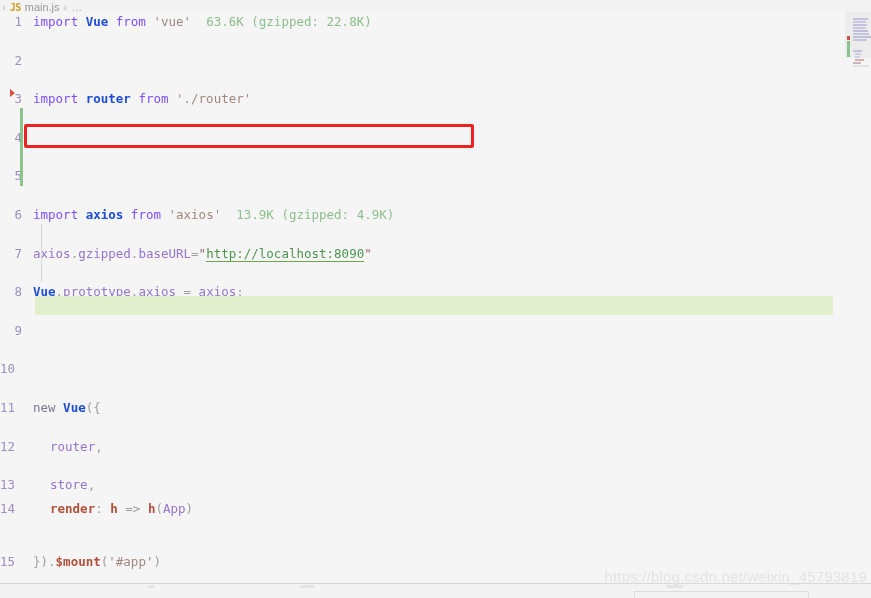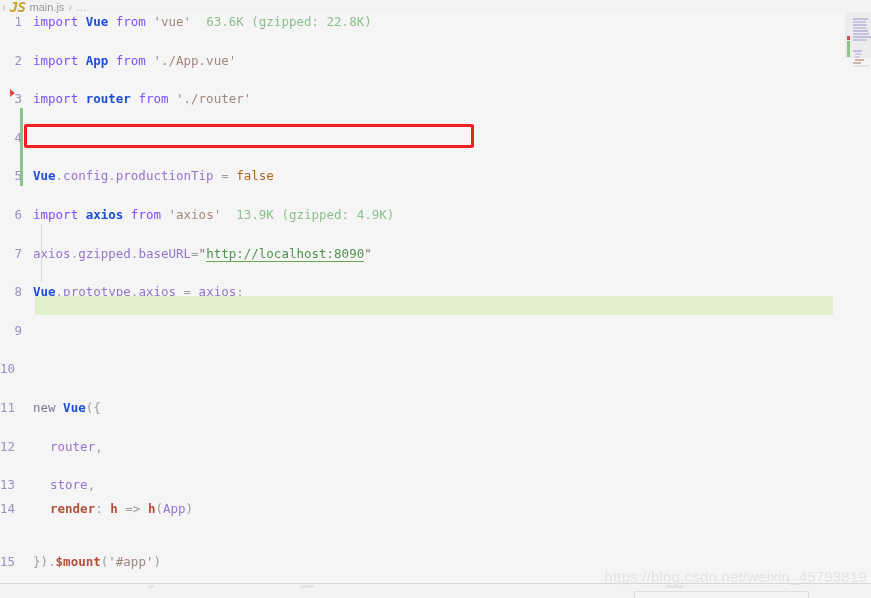--- a/index.html
+++ b/index.html
@@ -32,24 +32,23 @@
     font-size: 11px;
     color: #a0a0a0;
     white-space: nowrap;
     overflow: hidden;
     z-index: 5;
   }
   .bc-sep { color: #b4b4b4; font-size: 11px; }
   .bc-js-icon {
     color: #c9a227;
     font-weight: bold;
-    font-size: 14px;
+    font-size: 10px;
     font-family: "DejaVu Sans Mono", monospace;
     letter-spacing: -0.5px;
-    font-style: italic;
   }
   .bc-file { color: #9a9a9a; font-size: 11px; }
   .bc-dots { color: #b4b4b4; font-size: 11px; }
 
   
   .code-area {
     position: absolute;
     top: 12px; left: 0;
     width: 871px;
     height: 571px;
@@ -253,35 +252,33 @@
 
     <div class="indent-guide" style="top:212px; height:58px;"></div>
 
     <div class="line" style="top:0px;">
       <span class="ln">1</span>
       <span class="code-text"><span class="t-kw">import</span><span class="t-punc"> </span><span class="t-varb">Vue</span><span class="t-punc"> </span><span class="t-kw">from</span><span class="t-punc"> </span><span class="t-str">'vue'</span><span class="t-punc">  </span><span class="t-ghost">63.6K (gzipped: 22.8K)</span></span>
     </div>
 
     <div class="line" style="top:19.3px;">
       <span class="ln">2</span>
-      <span class="code-text"><span class="t-kw">import</span><span> </span><span class="t-varb">App</span><span> </span><span class="t-kw">from</span><span> </span><span class="t-str">'./App.vue'</span></span>
     </div>
 
     <div class="line" style="top:38.6px;">
       <span class="ln">3</span>
       <span class="code-text"><span class="t-kw">import</span><span> </span><span class="t-varb">router</span><span> </span><span class="t-kw">from</span><span> </span><span class="t-str">'./router'</span></span>
     </div>
 
     <div class="line" style="top:57.9px;">
       <span class="ln">4</span>
     </div>
 
     <div class="line" style="top:77.2px;">
       <span class="ln">5</span>
-      <span class="code-text"><span class="t-varb">Vue</span><span class="t-punc">.</span><span class="t-prop">config</span><span class="t-punc">.</span><span class="t-prop">productionTip</span><span> </span><span class="t-op">=</span><span> </span><span class="t-bool">false</span></span>
     </div>
 
     <div class="line" style="top:96.5px;">
       <span class="ln">6</span>
       <span class="code-text"><span class="t-kw">import</span><span> </span><span class="t-varb">axios</span><span> </span><span class="t-kw">from</span><span> </span><span class="t-str">'axios'</span><span>  </span><span class="t-ghost">13.9K (gzipped: 4.9K)</span></span>
     </div>
 
     <div class="line" style="top:115.8px;">
       <span class="ln">7</span>
       <span class="code-text"><span class="t-var">axios</span><span class="t-punc">.</span><span class="t-prop">gzipped</span><span class="t-punc">.</span><span class="t-prop">baseURL</span><span class="t-op">=</span><span class="t-strq">"</span><span class="url-link">http://localhost:8090</span><span class="t-strq">"</span></span>

